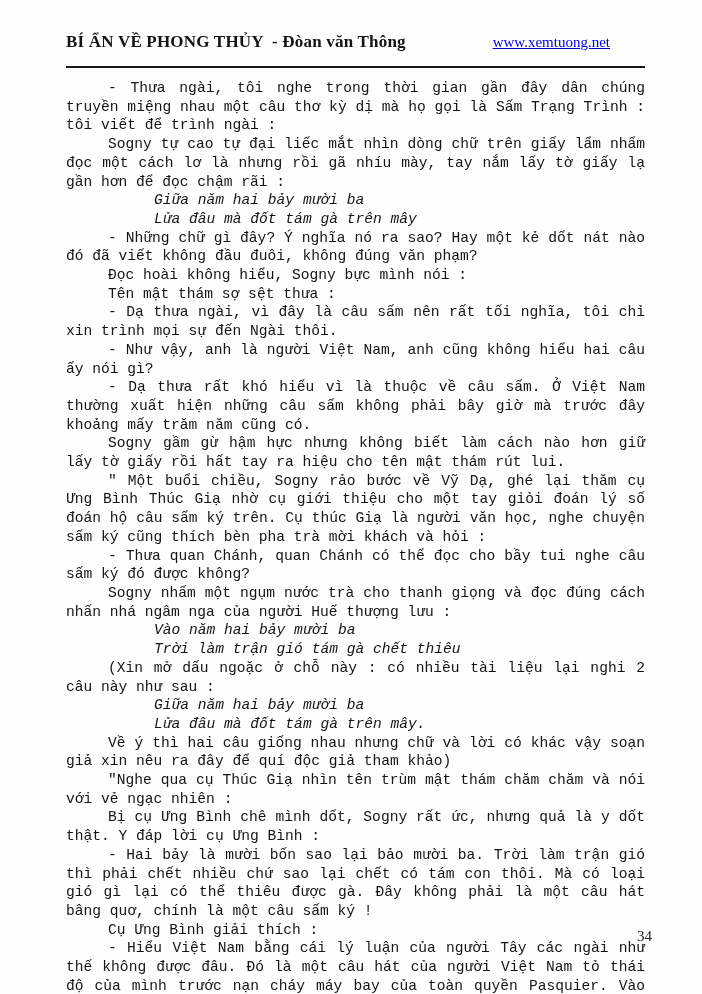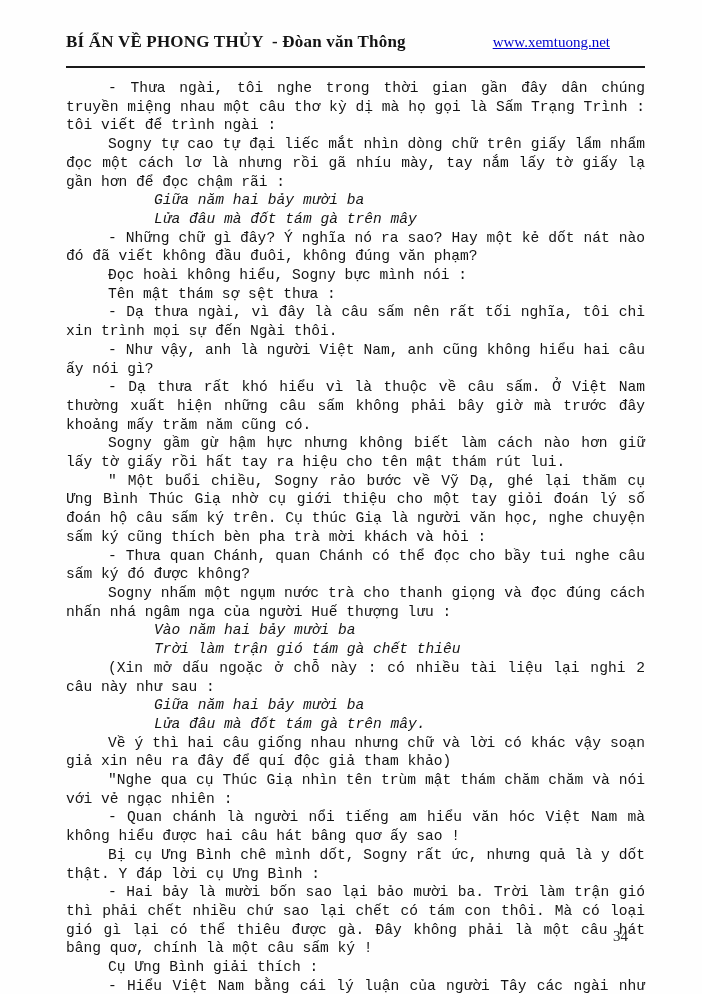--- a/index.html
+++ b/index.html
@@ -56,21 +56,21 @@
     text-indent: 42px;
   }
   .p-verse {
     font-style: italic;
     text-align: left;
     text-indent: 88px;
   }
   .pagenum {
     position: absolute;
     top: 928px;
-    right: 74px;
+    right: 50px;
     font-size: 15px;
     color: #222;
   }
 </style>
 </head>
 <body>
 
 <div class="page">
   <div class="header">
     <span class="title">BÍ ẨN VỀ PHONG THỦY  - Đòan văn Thông</span>
@@ -92,20 +92,19 @@
       <p class="p-normal">" Một buổi chiều, Sogny rảo bước về Vỹ Dạ, ghé lại thăm cụ Ưng Bình Thúc Giạ nhờ cụ giới thiệu cho một tay giỏi đoán lý số đoán hộ câu sấm ký trên. Cụ thúc Giạ là người văn học, nghe chuyện sấm ký cũng thích bèn pha trà mời khách và hỏi :</p>
       <p class="p-normal">- Thưa quan Chánh, quan Chánh có thể đọc cho bầy tui nghe câu sấm ký đó được không?</p>
       <p class="p-normal">Sogny nhấm  một ngụm nước trà cho thanh giọng và đọc đúng cách nhấn nhá ngâm nga của người Huế thượng lưu :</p>
       <p class="p-verse">Vào năm hai bảy mười ba</p>
       <p class="p-verse">Trời làm trận gió tám gà chết thiêu</p>
       <p class="p-normal">(Xin mở dấu ngoặc ở chỗ này : có nhiều tài liệu lại nghi 2 câu này như sau :</p>
       <p class="p-verse">Giữa năm hai bảy mười ba</p>
       <p class="p-verse">Lửa đâu mà đốt tám gà trên mây.</p>
       <p class="p-normal">Về ý thì hai câu giống nhau nhưng chữ và lời có khác vậy soạn giả xin nêu ra đây để quí độc giả tham khảo)</p>
       <p class="p-normal">"Nghe qua cụ Thúc Giạ nhìn tên trùm mật thám chăm chăm và nói với vẻ ngạc nhiên :</p>
-      <p class="p-normal">- Quan chánh là người nổi tiếng am hiểu văn hóc Việt Nam mà không hiểu được hai câu hát bâng quơ ấy sao !</p>
       <p class="p-normal">Bị cụ Ưng Bình chê mình dốt, Sogny rất ức, nhưng quả là y dốt thật. Y đáp lời cụ Ưng Bình :</p>
       <p class="p-normal">- Hai bảy là mười bốn sao lại bảo mười ba. Trời làm trận gió thì phải chết nhiều chứ sao lại chết có tám con thôi. Mà có loại gió gì lại có thể thiêu được gà. Đây không phải là một câu hát bâng quơ, chính là một câu sấm ký !</p>
       <p class="p-normal">Cụ Ưng Bình giải thích :</p>
       <p class="p-normal">- Hiểu Việt Nam bằng cái lý luận của người Tây các ngài như thế không được đâu. Đó là một câu hát của người Việt Nam tỏ thái độ của mình trước nạn cháy máy bay của toàn quyền Pasquier. Vào năm hai bảy mười ba là Trời làm trận gió khiến cho máy bay cháy. Tám gà tức</p>
     </div>
   <div class="pagenum">34</div>
 </div>
 
 </body></html>

